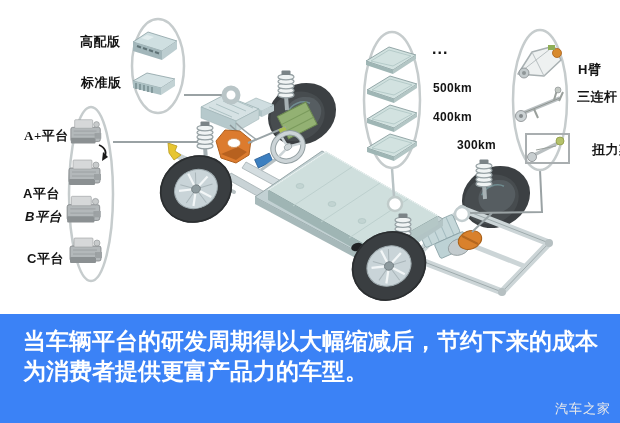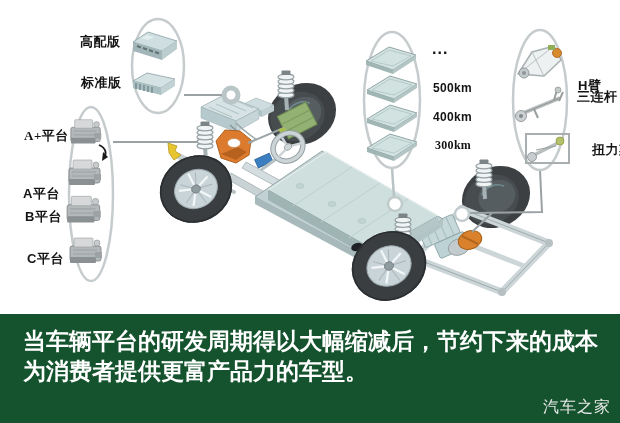--- a/index.html
+++ b/index.html
@@ -9,29 +9,29 @@
     padding-left:44px;
   }
   .fig-svg{position:absolute;left:0;top:0;}
   .lbl{
     position:absolute;font-weight:bold;font-size:13px;color:#141414;
     white-space:nowrap;line-height:14px;letter-spacing:0.5px;
   }
   .lbl-km{font-size:12px;letter-spacing:0.3px;}
   .lbl-dots{font-size:16px;letter-spacing:1px;}
   .caption-bar{
-    position:absolute;left:0;top:314px;width:620px;height:109px;background:#14532d;
+    position:absolute;left:0;top:314px;width:620px;height:109px;background:#3b82f6;
     box-sizing:border-box;padding:12px 0 0 23px;
   }
   .cap-line{
     color:#fff;font-size:23px;font-weight:bold;line-height:30px;margin:0;
     white-space:nowrap;letter-spacing:0px;
   }
   .watermark{
-    position:absolute;right:9px;bottom:5px;color:#e9e9e9;font-size:16px;
+    position:absolute;right:9px;bottom:5px;color:#e9e9e9;font-size:13px;
     letter-spacing:1px;font-weight:normal;
   }
 </style>
 </head>
 <body>
 
 <div class="canvas">
 
   <svg class="fig-svg" width="620" height="314" viewBox="0 0 620 314">
     <defs>
@@ -268,29 +268,29 @@
       <circle cx="14" cy="-7" r="4" fill="#b5c26a" stroke="#8f9b46" stroke-width="0.8"></circle>
       <path d="M-10,2 L10,-2" stroke="#9aa09c" stroke-width="1.2"></path>
     </g>
   </svg>
 
   <div class="lbl" style="left:80px;top:35px;">高配版</div>
   <div class="lbl" style="left:81px;top:76px;">标准版</div>
 
   <div class="lbl" style="left:24px;top:129px;font-family:Liberation Serif, serif;">A+平台</div>
   <div class="lbl" style="left:23px;top:167px;margin-top:20px;">A平台</div>
-  <div class="lbl" style="left:25px;top:210px;">B平台</div>
+  <div class="lbl" style="left:25px;top:210px;font-style:italic;">B平台</div>
   <div class="lbl" style="left:27px;top:252px;">C平台</div>
 
   <div class="lbl lbl-dots" style="left:432px;top:42px;">...</div>
   <div class="lbl lbl-km" style="left:433px;top:81px;">500km</div>
   <div class="lbl lbl-km" style="left:433px;top:110px;">400km</div>
-  <div class="lbl lbl-km" style="left:435px;top:138px;font-family:Liberation Serif, serif;">300km</div>
-
-  <div class="lbl" style="left:578px;top:63px;margin-top:16px;">H臂</div>
+  <div class="lbl lbl-km" style="left:457px;top:138px;">300km</div>
+
+  <div class="lbl" style="left:578px;top:63px;">H臂</div>
   <div class="lbl" style="left:577px;top:90px;">三连杆</div>
   <div class="lbl" style="left:592px;top:143px;">扭力梁</div>
 
   <div class="caption-bar">
     <p class="cap-line">当车辆平台的研发周期得以大幅缩减后，节约下来的成本</p>
     <p class="cap-line">为消费者提供更富产品力的车型。</p>
     <span class="watermark">汽车之家</span>
   </div>
 
 </div>

